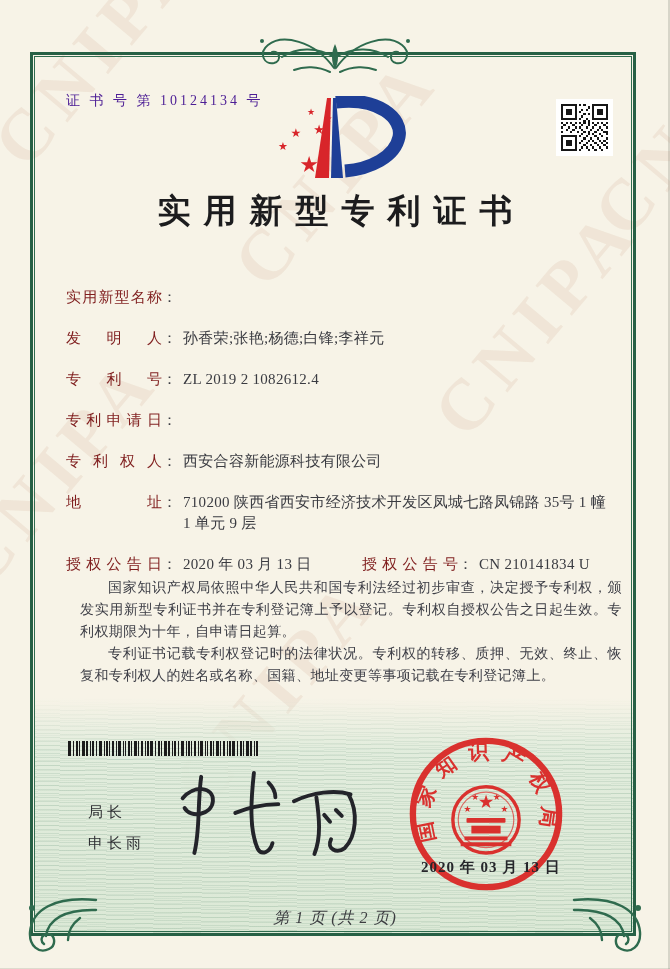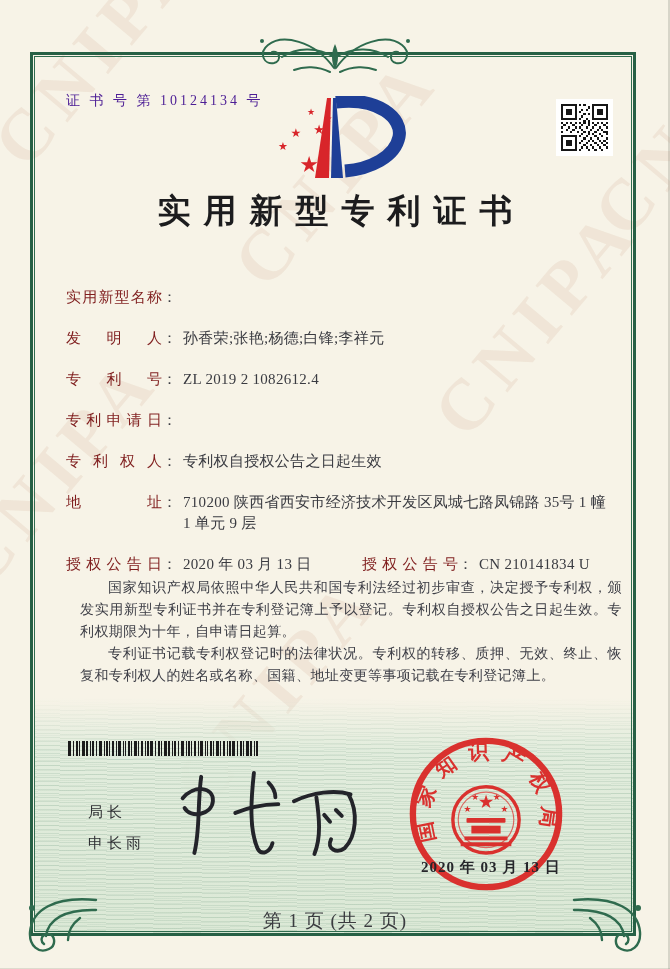--- a/index.html
+++ b/index.html
@@ -57,21 +57,21 @@
     text-align:justify;letter-spacing:.4px;color:#3d3e46;}
   .paras p{margin:0;text-indent:2em;}
   .barcode{position:absolute;left:68px;top:741px;width:192px;height:15px;}
   .signer{position:absolute;left:88px;top:797px;font-size:15px;color:#2e2f33;letter-spacing:4px;line-height:31px;}
   .signature{position:absolute;left:168px;top:760px;width:205px;height:100px;}
   .seal{position:absolute;left:408px;top:736px;width:156px;height:156px;z-index:4;opacity:.93;}
   .seal-date{
     position:absolute;left:421px;top:858px;z-index:5;font-size:15px;font-weight:600;
     letter-spacing:1px;color:#26262b;white-space:nowrap;
   }
-  .page-info{position:absolute;left:0;right:0;top:908px;text-align:center;font-size:19px;letter-spacing:1px;color:#3b3c40;z-index:3;}
+  .page-info{position:absolute;left:0;right:0;top:908px;text-align:center;font-size:16px;letter-spacing:1px;color:#3b3c40;z-index:3;font-style:italic;}
   .continuation{position:absolute;left:0;right:0;top:946px;text-align:center;font-size:13px;letter-spacing:3px;color:#4a4b50;z-index:3;}
 </style>
 </head>
 <body>
 
 <div class="wm" style="left:-40px;top:10px;">CNIPA</div>
 <div class="wm" style="left:200px;top:130px;">CNIPA</div>
 <div class="wm" style="left:400px;top:280px;">CNIPA</div>
 <div class="wm" style="left:-80px;top:430px;">CNIPA</div>
 <div class="wm" style="left:140px;top:650px;">CNIPA</div>
@@ -183,21 +183,21 @@
         <span class="colon">：</span>
       <span class="val">ZL 2019 2 1082612.4</span>
     </div>
     <div class="field">
       <span class="lbl">专利申请日</span>
         <span class="colon">：</span>
     </div>
     <div class="field">
       <span class="lbl">专利权人</span>
         <span class="colon">：</span>
-      <span class="val">专利权自授权公告之日起生效</span>
+      <span class="val">西安合容新能源科技有限公司</span>
     </div>
     <div class="field">
       <span class="lbl">地址</span>
         <span class="colon">：</span>
       <span class="val">710200 陕西省西安市经济技术开发区凤城七路凤锦路 35号 1 幢 1 单元 9 层</span>
     </div>
     <div class="grant-row">
       <div class="field g1">
         <span class="lbl">授权公告日</span>
           <span class="colon">：</span>

